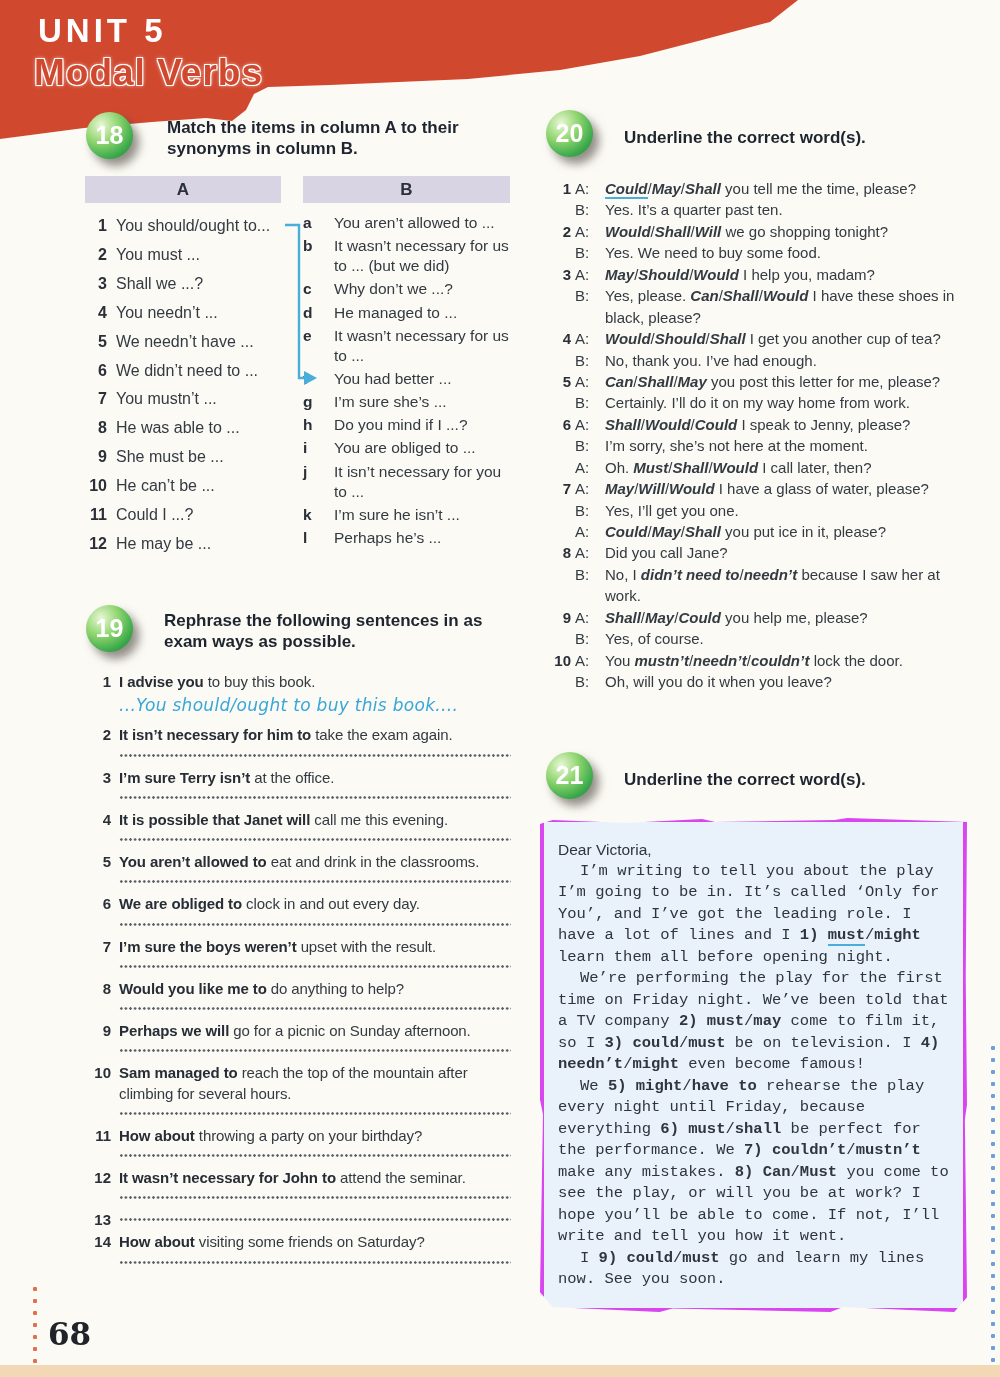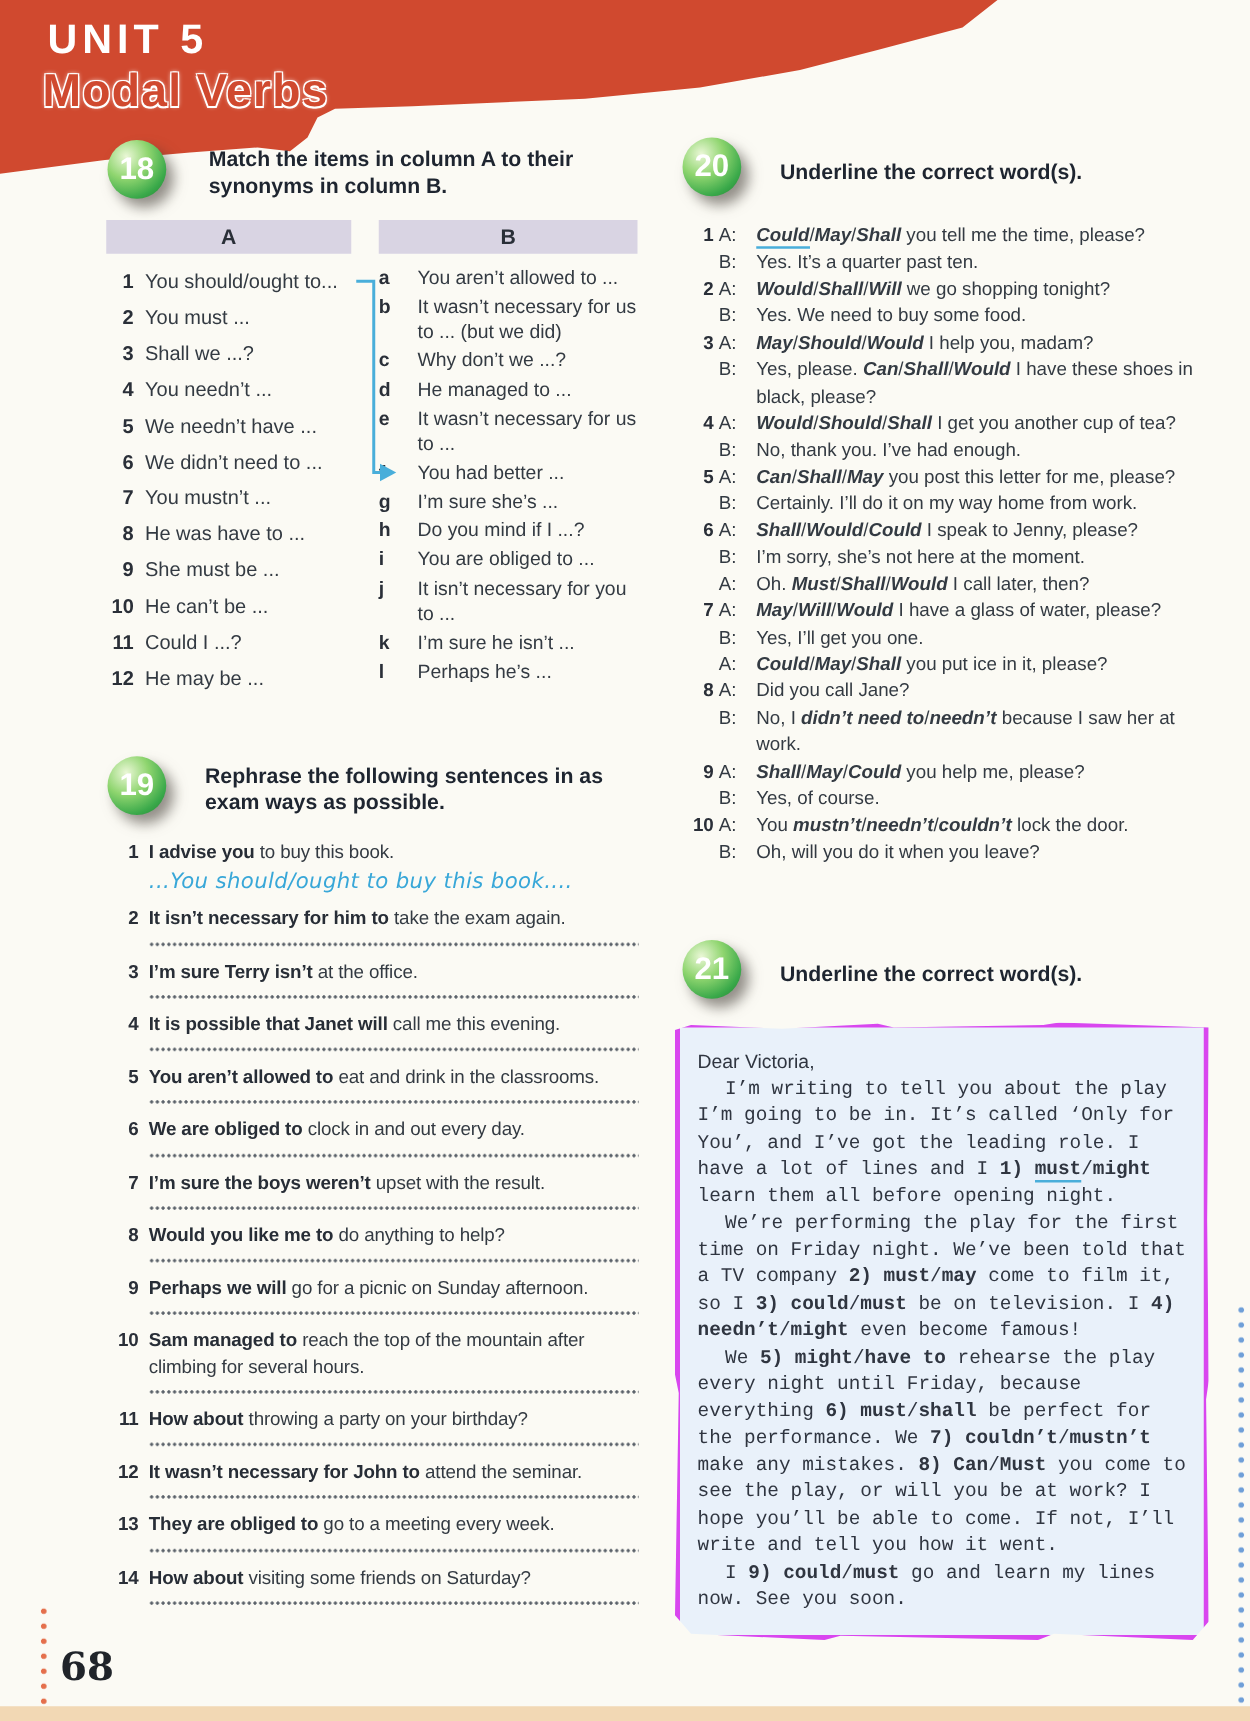--- a/index.html
+++ b/index.html
@@ -141,21 +141,21 @@
       <div class="m-row">
         <span class="m-num">6</span>
         <span class="m-text">We didn’t need to ...</span>
       </div>
       <div class="m-row">
         <span class="m-num">7</span>
         <span class="m-text">You mustn’t ...</span>
       </div>
       <div class="m-row">
         <span class="m-num">8</span>
-        <span class="m-text">He was have to ...</span>
+        <span class="m-text">He was able to ...</span>
       </div>
       <div class="m-row">
         <span class="m-num">9</span>
         <span class="m-text">She must be ...</span>
       </div>
       <div class="m-row">
         <span class="m-num">10</span>
         <span class="m-text">He can’t be ...</span>
       </div>
       <div class="m-row">
@@ -305,21 +305,20 @@
       <div class="s-row">
         <span class="s-num">12</span>
         <div class="s-body">
           <div class="s-text"><b>It wasn’t necessary for John to</b> attend the seminar.</div>
           <div class="dotline"></div>
         </div>
       </div>
       <div class="s-row">
         <span class="s-num">13</span>
         <div class="s-body">
-          <div class="s-text"><b>They are obliged to</b> go to a meeting every week.</div>
           <div class="dotline"></div>
         </div>
       </div>
       <div class="s-row">
         <span class="s-num">14</span>
         <div class="s-body">
           <div class="s-text"><b>How about</b> visiting some friends on Saturday?</div>
           <div class="dotline"></div>
         </div>
       </div>

